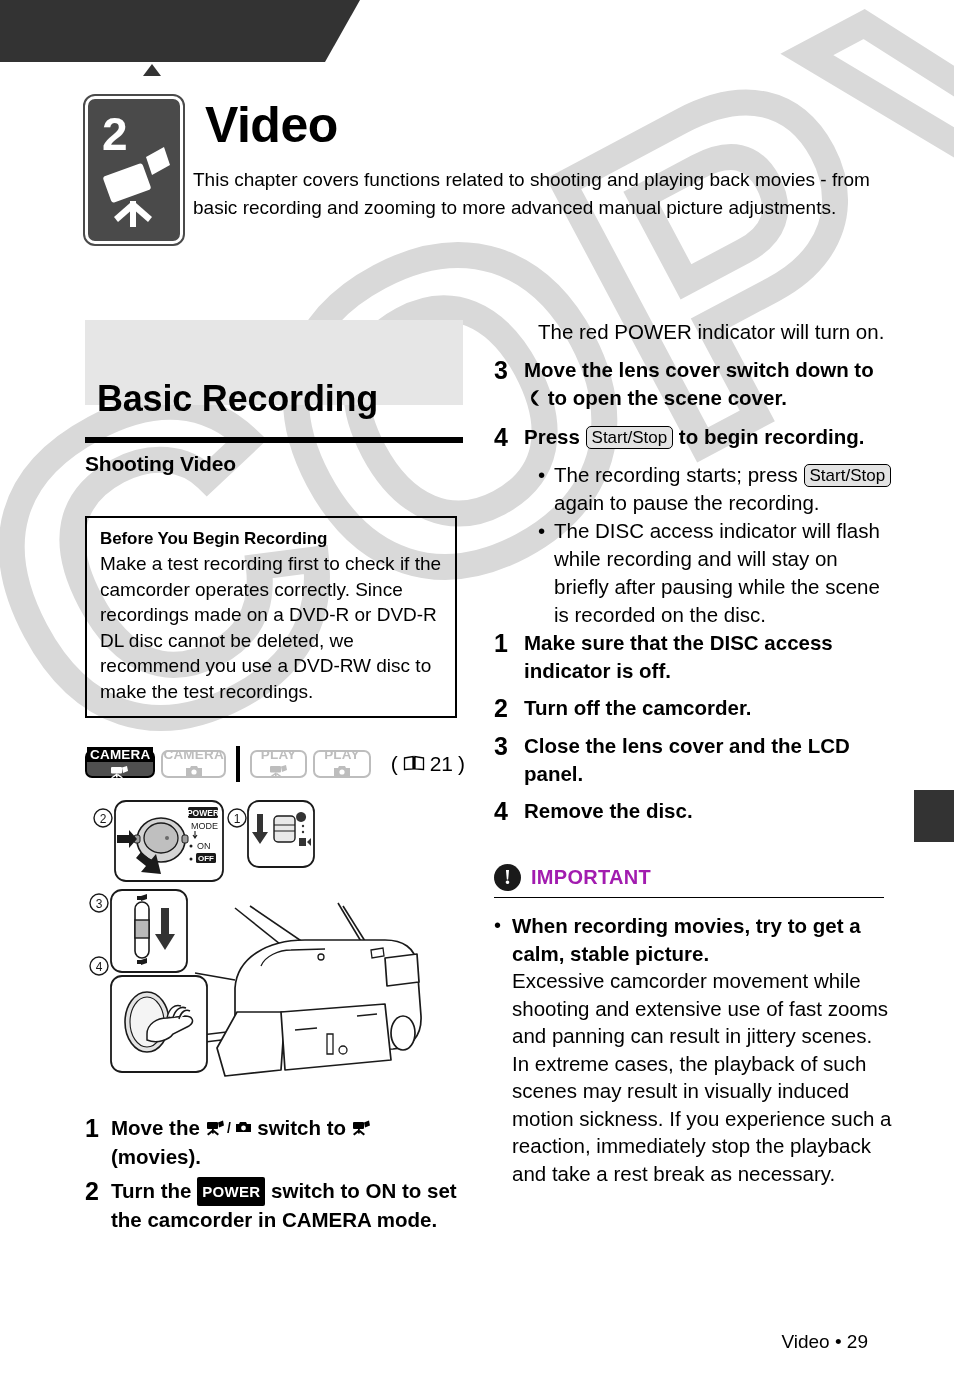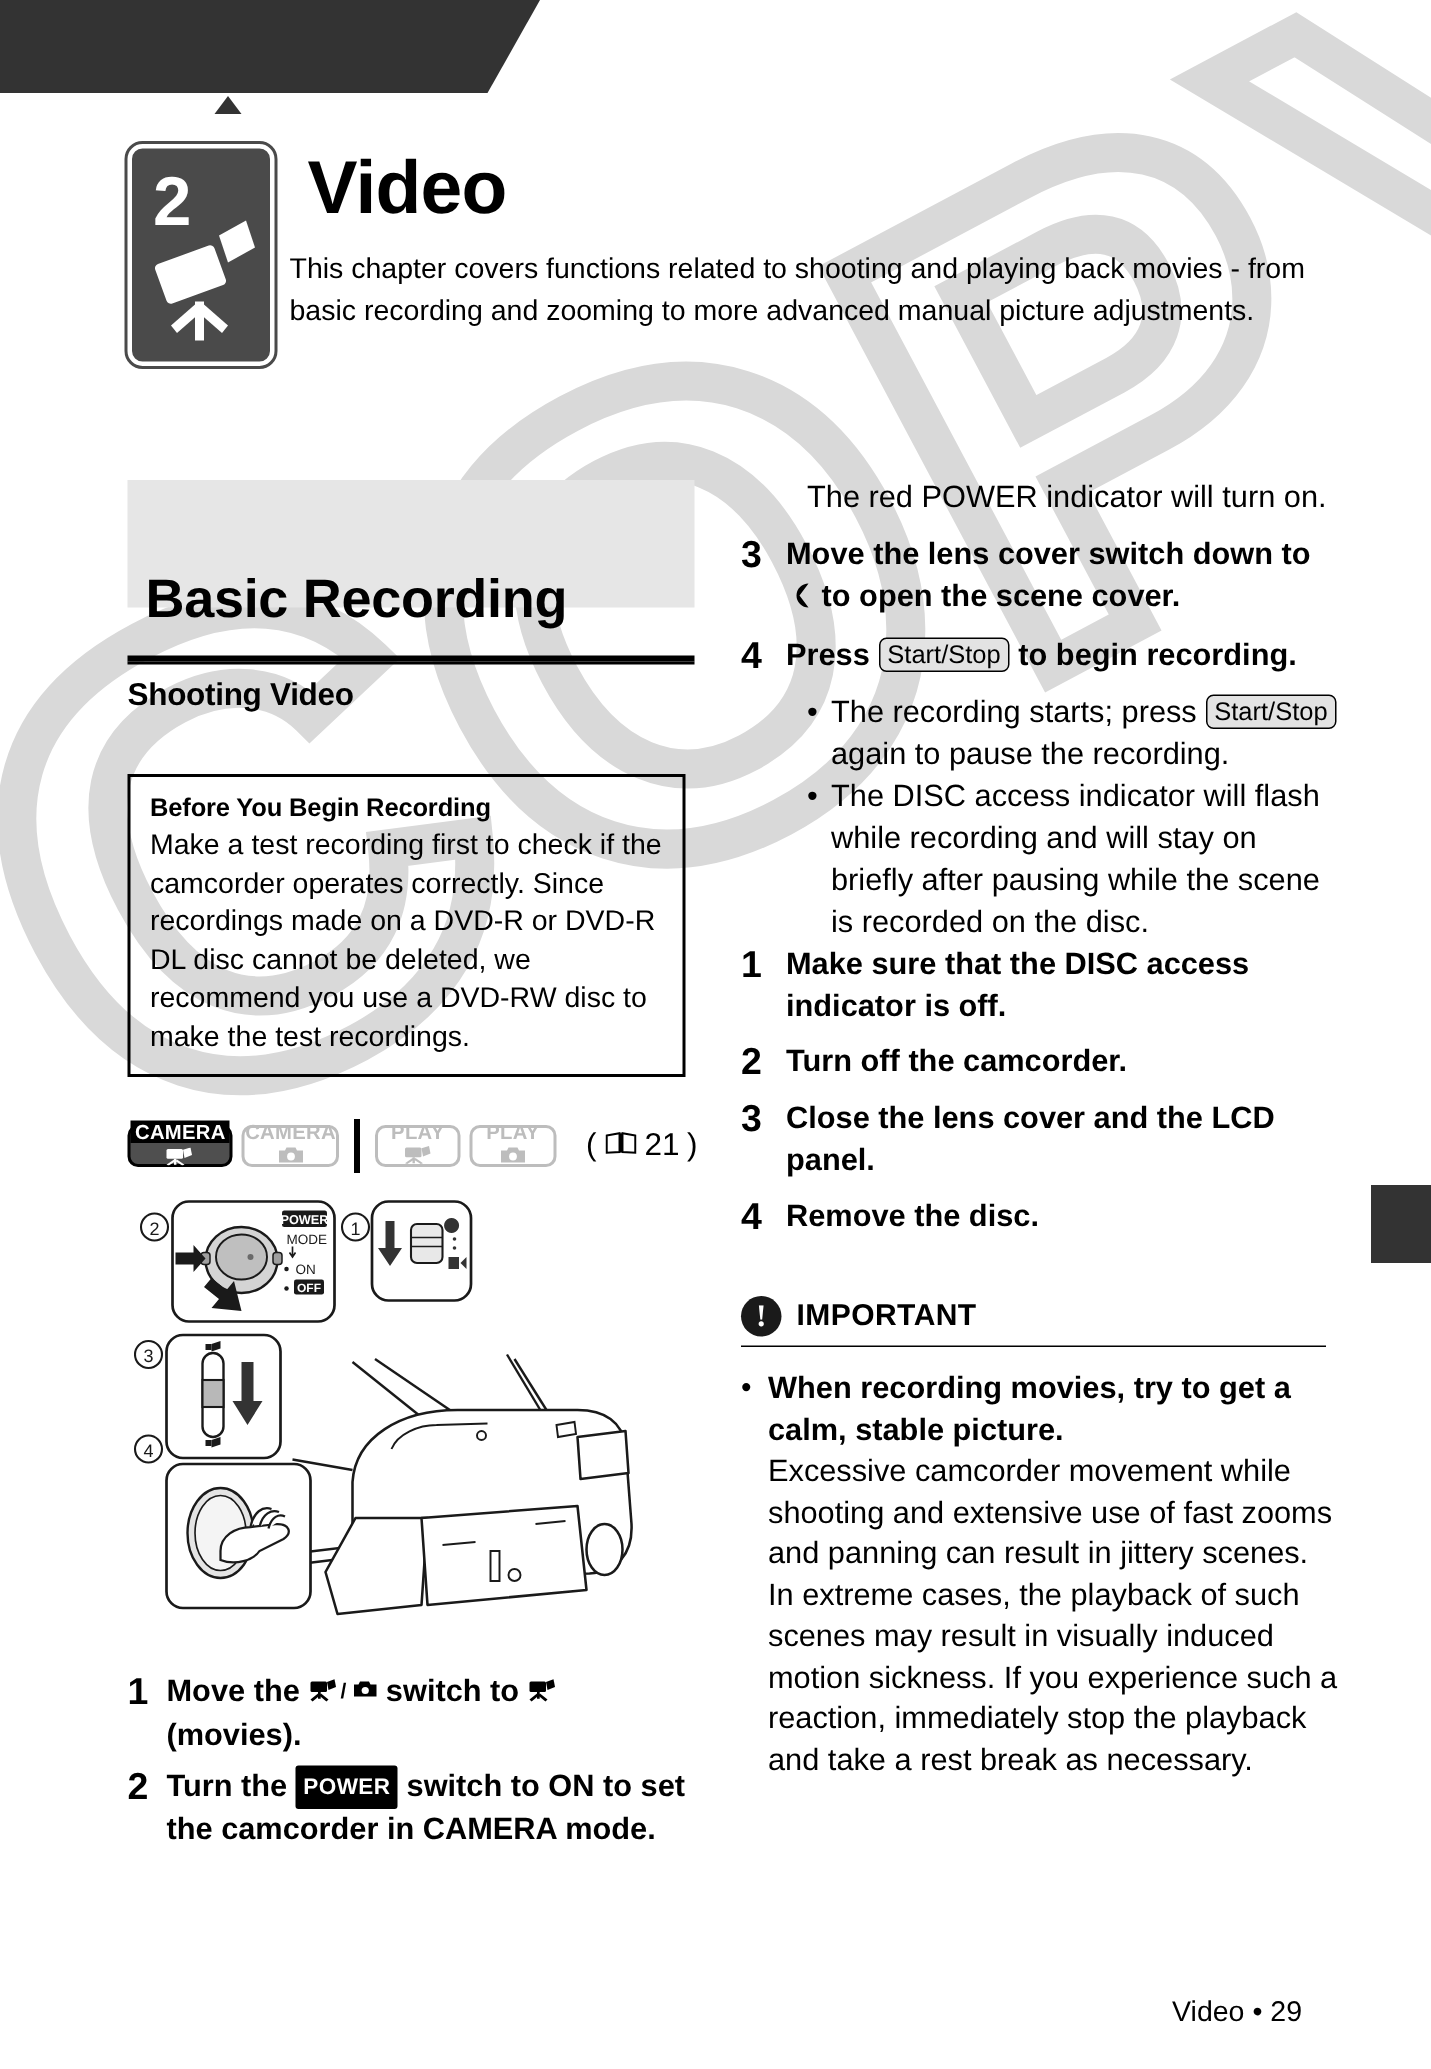--- a/index.html
+++ b/index.html
@@ -166,21 +166,21 @@
   
   .imphead { display: flex; align-items: center; margin-top: 38px; }
   .impicon {
     width: 27px; height: 27px; border-radius: 50%;
     background: #1a1a1a; color: #fff;
     font-size: 21px; font-weight: bold;
     display: flex; align-items: center; justify-content: center;
     margin-right: 10px;
     font-family: "Liberation Serif", serif;
   }
-  .imptitle { font-size: 20px; font-weight: bold; color: #000000; letter-spacing: 0.3px; }
+  .imptitle { font-size: 20px; font-weight: bold; color: #a21caf; letter-spacing: 0.3px; }
   .imprule { border-bottom: 1.5px solid #000; margin-top: 6px; width: 390px; }
   .impbody { margin-top: 14px; display: flex; font-size: 20.5px; line-height: 27.5px; }
   .impbody .dot { width: 18px; flex: none; font-size: 20px; }
   .impbold { font-weight: bold; }
 
   
   .edge-tab { position: absolute; right: 0; top: 790px; width: 40px; height: 52px; background: #333333; z-index: 2; }
 
   
   .footer { position: absolute; right: 86px; bottom: 26px; font-size: 19px; z-index: 2; }

